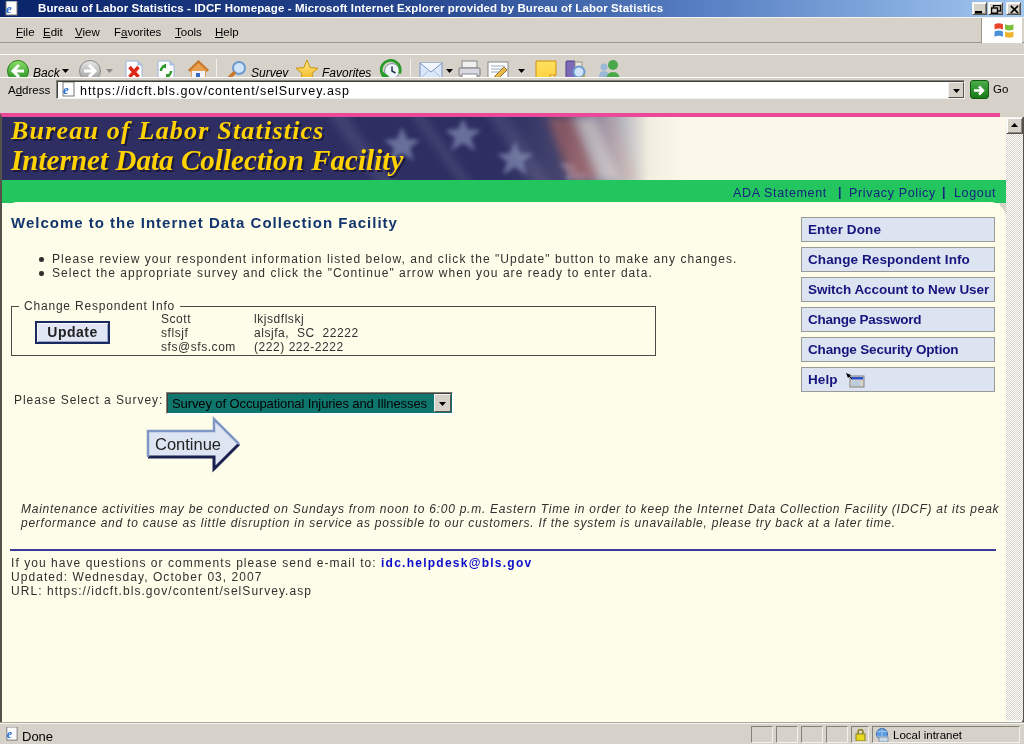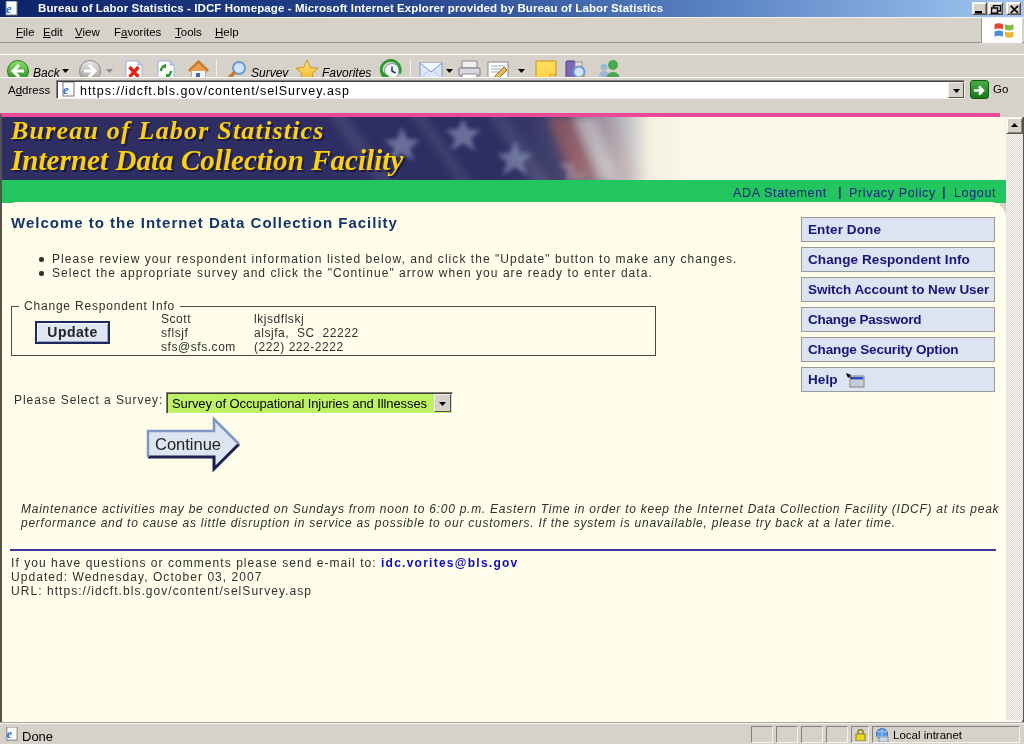--- a/index.html
+++ b/index.html
@@ -61,21 +61,21 @@
 #bullets .bi { position:relative; }
 #bullets .bi::before { content:""; position:absolute; left:-13px; top:5px; width:4.5px; height:4.5px; border-radius:50%; background:#303030; }
 #fsbox { position:absolute; left:9px; top:104px; width:645px; height:50px; border:1px solid #4a4a4a; }
 #fslegend { position:absolute; left:17px; top:97px; background:#fdfde9; padding:0 5px; font-size:12px; letter-spacing:0.8px; }
 #updbtn { position:absolute; left:33px; top:119px; width:75px; height:23px;
   background:#e0e6f3; border:2px solid #1b2a5e; box-shadow:inset 1px 1px 0 #f6f8fc, inset -1px -1px 0 #98a6c8;
   font-weight:bold; font-size:14px; color:#222; text-align:center; line-height:19px; letter-spacing:0.5px; }
 .rcol1 { position:absolute; left:159px; top:110px; line-height:14px; letter-spacing:0.55px; }
 .rcol2 { position:absolute; left:252px; top:110px; line-height:14px; letter-spacing:0.55px; }
 #surveyrow { position:absolute; left:12px; top:191px; font-size:12px; letter-spacing:0.95px; }
-#selectbox { position:absolute; left:164px; top:190px; width:287px; height:22px; background:#bef264;
+#selectbox { position:absolute; left:164px; top:190px; width:287px; height:22px; background:#0f766e;
   border:1px solid; border-color:#848076 #fff #fff #848076; box-shadow:inset 1px 1px 0 #404040, 1px 1px 0 #fff; }
 #selectbox .stext { position:absolute; left:5px; top:3px; font-size:13px; color:#000; white-space:nowrap; letter-spacing:-0.1px; }
 #selectbox .sarrow { position:absolute; right:1px; top:1px; width:17px; height:18px; background:#d6d2ca;
   border:1px solid; border-color:#f4f2ee #55524c #55524c #f4f2ee; }
 #maint { position:absolute; left:8px; top:300px; font-style:italic; font-size:12px; line-height:14px; color:#303030; letter-spacing:0.75px; white-space:nowrap;margin-left:11px; }
 #hr { position:absolute; left:8px; top:347px; width:986px; height:2px; background:#3a3a99; }
 #footer { position:absolute; left:9px; top:354px; font-size:12px; line-height:14px; color:#303030; letter-spacing:1.05px; white-space:nowrap; }
 #footer a { color:#0b0bcc; font-weight:bold; letter-spacing:1.25px; text-decoration:none; }
 
 
@@ -340,21 +340,21 @@
         </div>
     </div>
     <svg class="abs" style="left:142px;top:213px" width="100" height="58" viewBox="0 0 100 58">
       <path d="M4 16 L70 16 L70 4 L95 29 L70 54 L70 42 L4 42 Z" fill="#dde4f2"></path>
       <path d="M4 42 L70 42 L70 54 L95 29" fill="none" stroke="#1a2050" stroke-width="3"></path>
       <path d="M4 42 L4 16 L70 16 L70 4 L95 29" fill="none" stroke="#8096c4" stroke-width="2.5"></path>
       <text x="11" y="35" font-size="16.5" fill="#222" font-family="Liberation Sans">Continue</text>
     </svg>
     <div id="maint">Maintenance activities may be conducted on Sundays from noon to 6:00 p.m. Eastern Time in order to keep the Internet Data Collection Facility (IDCF) at its peak<br>performance and to cause as little disruption in service as possible to our customers. If the system is unavailable, please try back at a later time.</div>
     <div id="hr"></div>
-    <div id="footer">If you have questions or comments please send e-mail to: <a>idc.vorites@bls.gov</a><br>Updated: Wednesday, October 03, 2007<br>URL: https://idcft.bls.gov/content/selSurvey.asp</div>
+    <div id="footer">If you have questions or comments please send e-mail to: <a>idc.helpdesk@bls.gov</a><br>Updated: Wednesday, October 03, 2007<br>URL: https://idcft.bls.gov/content/selSurvey.asp</div>
 
     <div class="side" style="top:15px">Enter Done</div>
     <div class="side" style="top:45px">Change Respondent Info</div>
     <div class="side" style="top:75px;letter-spacing:-0.05px">Switch Account to New User</div>
     <div class="side" style="top:105px;letter-spacing:-0.25px">Change Password</div>
     <div class="side" style="top:135px;letter-spacing:-0.15px">Change Security Option</div>
     <div class="side" style="top:165px">Help
       <svg class="abs" style="left:44px;top:5px" width="19" height="15" viewBox="0 0 19 15">
         <rect x="4" y="3" width="14" height="11" fill="#d6d2ca" stroke="#808080"></rect>
         <rect x="5" y="4" width="12" height="2.5" fill="#2a50d0"></rect>

